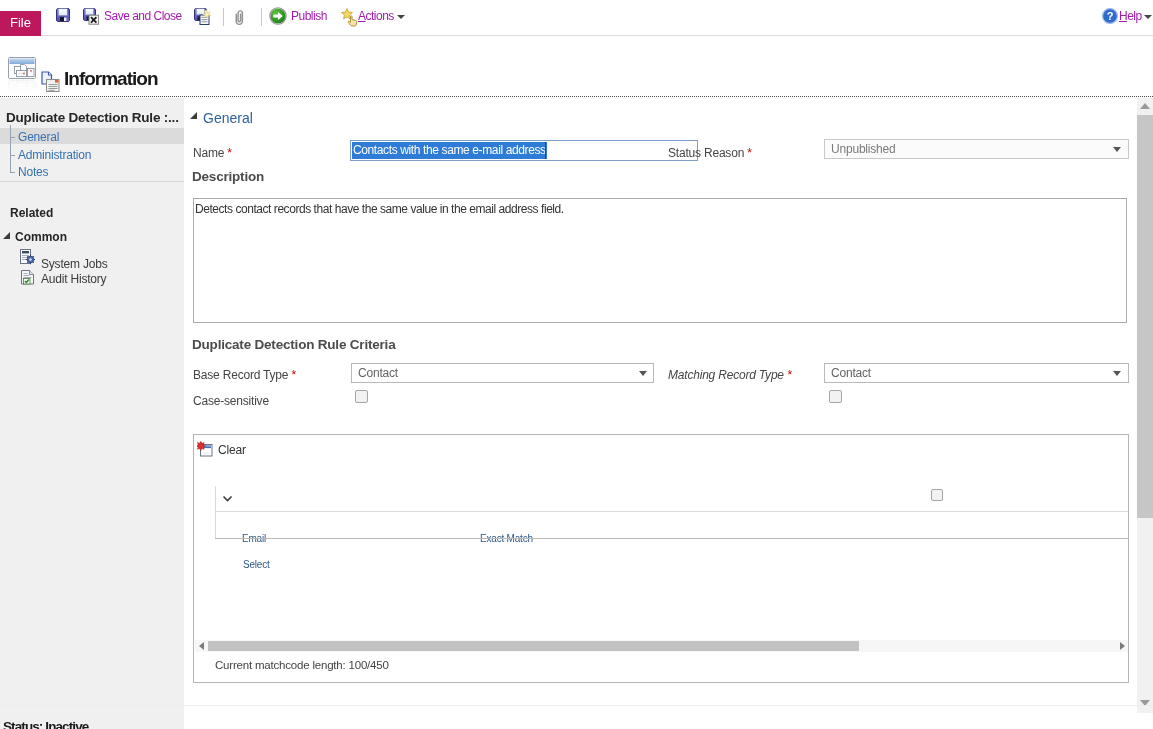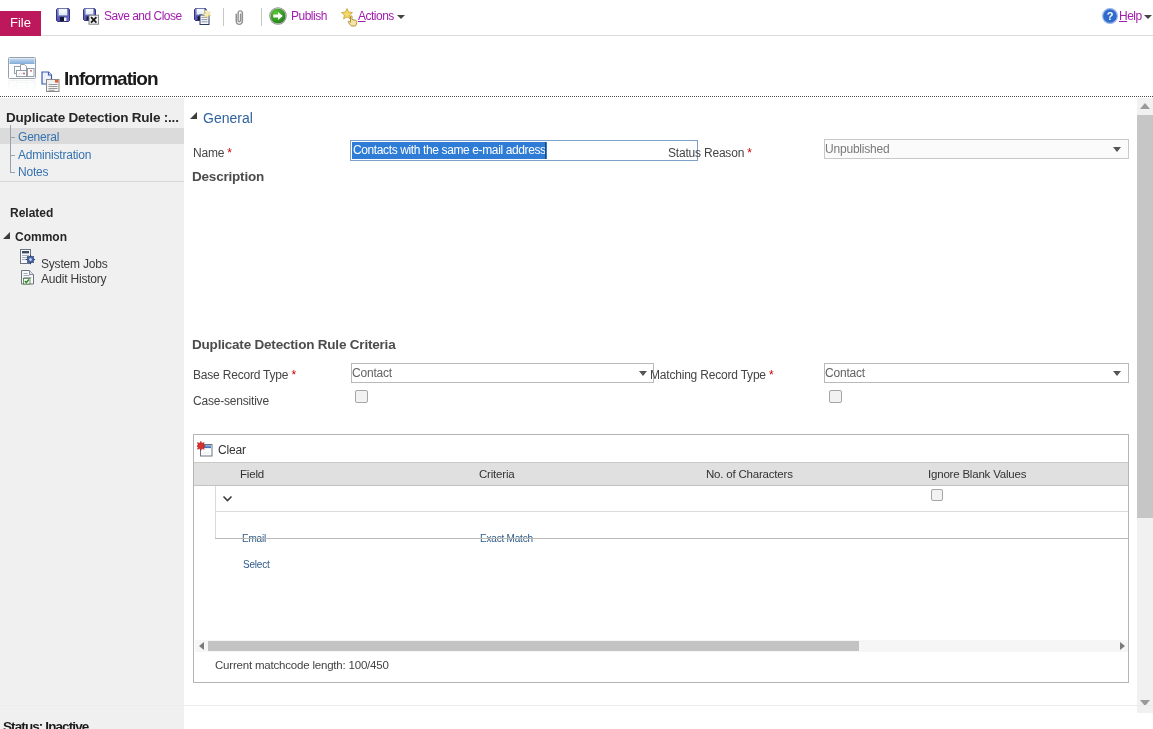--- a/index.html
+++ b/index.html
@@ -35,21 +35,21 @@
 .sbitem { position:absolute; left:41px; font-size:12px; color:#3b3b3b; letter-spacing:-0.2px;}
 .tri-exp { position:absolute; width:0; height:0; border-left:7px solid transparent; border-bottom:7px solid #3c3c3c; }
 
 
 #main { position:absolute; left:186px; top:98px; width:949px; height:608px; background:#fff; }
 .seclbl { position:absolute; font-size:14px; color:#30629e; }
 .flabel { position:absolute; font-size:12px; color:#454545; letter-spacing:-0.2px;}
 .req { color:#ca0000; }
 .bheading { position:absolute; font-size:13.5px; font-weight:bold; color:#4c4c4c; letter-spacing:-0.2px;}
 .selbox { position:absolute; height:20px; border:1px solid #b9b9b9; background:#fff;
-  font-size:12px; color:#636363; line-height:18px; letter-spacing:-0.2px;}
+  font-size:12px; color:#636363; line-height:18px; padding-left:6px; letter-spacing:-0.2px;}
 .selbox.dis { background:#fbfbfb; border-color:#c9c9c9; color:#7a7a7a; }
 .selarr { position:absolute; width:0; height:0; border-left:4.5px solid transparent;
   border-right:4.5px solid transparent; border-top:5px solid #555; }
 .cb { position:absolute; width:13px; height:13px; border:1px solid #a6a6a6; background:#f2f2f2; border-radius:2px;}
 
 
 #grid { position:absolute; left:7px; top:336px; width:936px; height:249px; border:1px solid #b5b5b5; background:#fff; }
 #ghead { position:absolute; left:0px; top:27px; width:934px; height:24px; background:#e0e0e0;
   border-top:1px solid #c9c9c9; border-bottom:1px solid #c2c2c2; }
 .gcol { position:absolute; top:5px; font-size:11.5px; color:#333; letter-spacing:-0.2px;}
@@ -238,51 +238,48 @@
     <div class="flabel" style="left:7px; top:48px;">Name <span class="req">*</span></div>
     <div class="abs" style="left:164px; top:42px; width:348px; height:21px; border:1px solid #7ca0c7; background:#fff;">
       <div class="abs" style="left:1px; top:1px; height:17px; background:#2e7cd6; color:#fff; font-size:12px; line-height:17px; padding:0 1px; letter-spacing:-0.38px; white-space:nowrap;">Contacts with the same e-mail address</div>
         <div class="abs" style="left:194px; top:1px; width:1px; height:17px; background:#1b4a7a;"></div>
     </div>
     <div class="flabel" style="left:482px; top:48px;">Status Reason <span class="req">*</span></div>
     <div class="selbox dis" style="left:638px; top:41px; width:305px;">Unpublished</div>
     <div class="selarr" style="left:927px; top:49px;"></div>
 
     <div class="bheading" style="left:6px; top:71px;">Description</div>
+    <div class="abs" style="left:7px; top:100px; width:934px; height:125px; border:1px solid #ababab; background:#fff;">
+      <div style="font-size:12px; color:#333; padding:3px 1px 0 1px; letter-spacing:-0.45px;">Detects contact records that have the same value in the email address field.</div>
+    </div>
 
     <div class="bheading" style="left:6px; top:239px;">Duplicate Detection Rule Criteria</div>
 
     <div class="flabel" style="left:7px; top:270px;">Base Record Type <span class="req">*</span></div>
     <div class="selbox" style="left:165px; top:265px; width:303px;">Contact</div>
     <div class="selarr" style="left:453px; top:273px;"></div>
-    <div class="flabel" style="left:464px; top:270px;">Matching Record Type <span class="req">*</span></div>
+    <div class="flabel" style="left:482px; top:270px;font-style:italic;">Matching Record Type <span class="req">*</span></div>
     <div class="selbox" style="left:638px; top:265px; width:305px;">Contact</div>
     <div class="selarr" style="left:927px; top:273px;"></div>
 
     <div class="flabel" style="left:7px; top:296px;">Case-sensitive</div>
     <div class="cb" style="left:169px; top:292px;"></div>
     <div class="cb" style="left:643px; top:292px;"></div>
 
     <div id="grid">
 
       <svg class="abs" style="left:3px; top:6px;" width="16" height="16">
         <rect x="3.5" y="3.5" width="11.5" height="11.5" fill="#fdfdfd" stroke="#6a7486"></rect>
         <rect x="4.5" y="4.5" width="9.5" height="2.6" fill="#4a74b8"></rect>
         <rect x="4.5" y="4.5" width="9.5" height="1.2" fill="#7ea2d8"></rect>
         <path d="M5.5 12 h7" stroke="#e8e8e8" stroke-width="1"></path>
         <path d="M3.8 0.3 l1.2 2 2.2-0.8 -0.8 2.2 2 1.2 -2 1.2 0.8 2.2 -2.2-0.8 -1.2 2 -1.2-2 -2.2 0.8 0.8-2.2 -2-1.2 2-1.2 -0.8-2.2 2.2 0.8z" fill="#d8302a" stroke="#8e1010" stroke-width="0.4"></path>
       </svg>
       <div class="abs" style="left:24px; top:8px; font-size:12px; color:#333; letter-spacing:-0.2px;">Clear</div>
 
-      <div id="ghead">
-        <div class="gcol" style="left:46px;">Field</div>
-        <div class="gcol" style="left:285px;">Criteria</div>
-        <div class="gcol" style="left:512px;">No. of Characters</div>
-        <div class="gcol" style="left:734px;">Ignore Blank Values</div>
-      </div>
 
       <div class="abs" style="left:21px; top:51px; width:1px; height:52px; background:#d9d9d9;"></div>
 
       <svg class="abs" style="left:28px; top:60px;" width="11" height="8">
         <path d="M1.5 1.5 l4 4 4-4" fill="none" stroke="#3c3c3c" stroke-width="1.6"></path>
       </svg>
       <div class="glink" style="left:48px; top:58px;">Email</div>
       <div class="glink" style="left:286px; top:58px;">Exact Match</div>
       <div class="cb" style="left:737px; top:54px; width:12px; height:12px;"></div>
       <div class="growline" style="top:76px;"></div>

